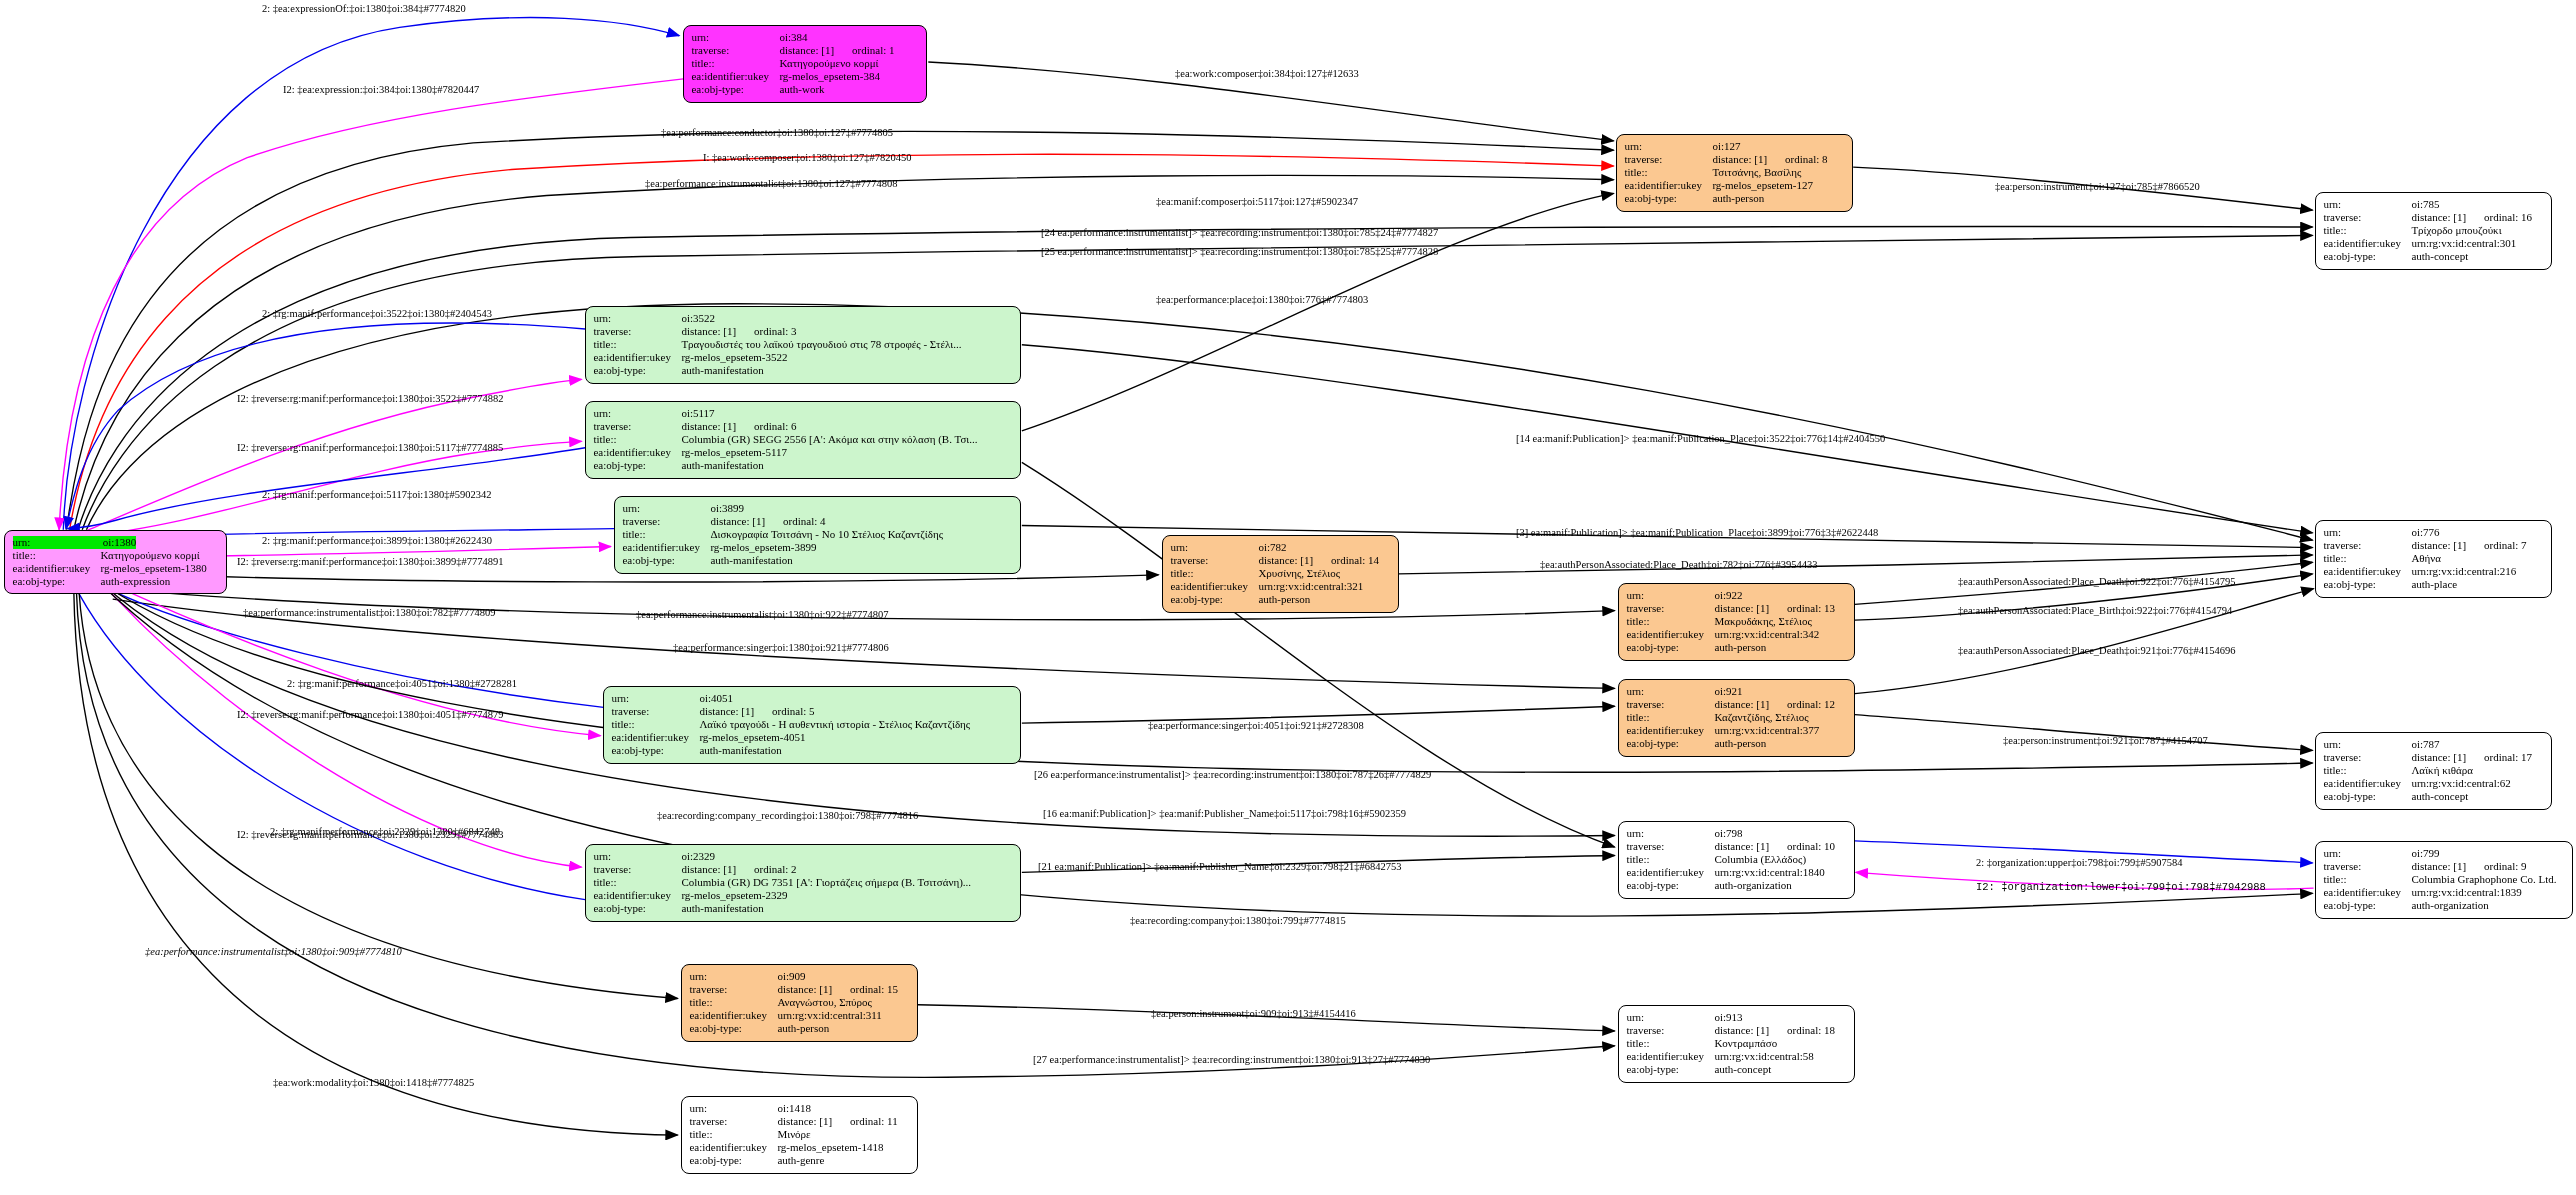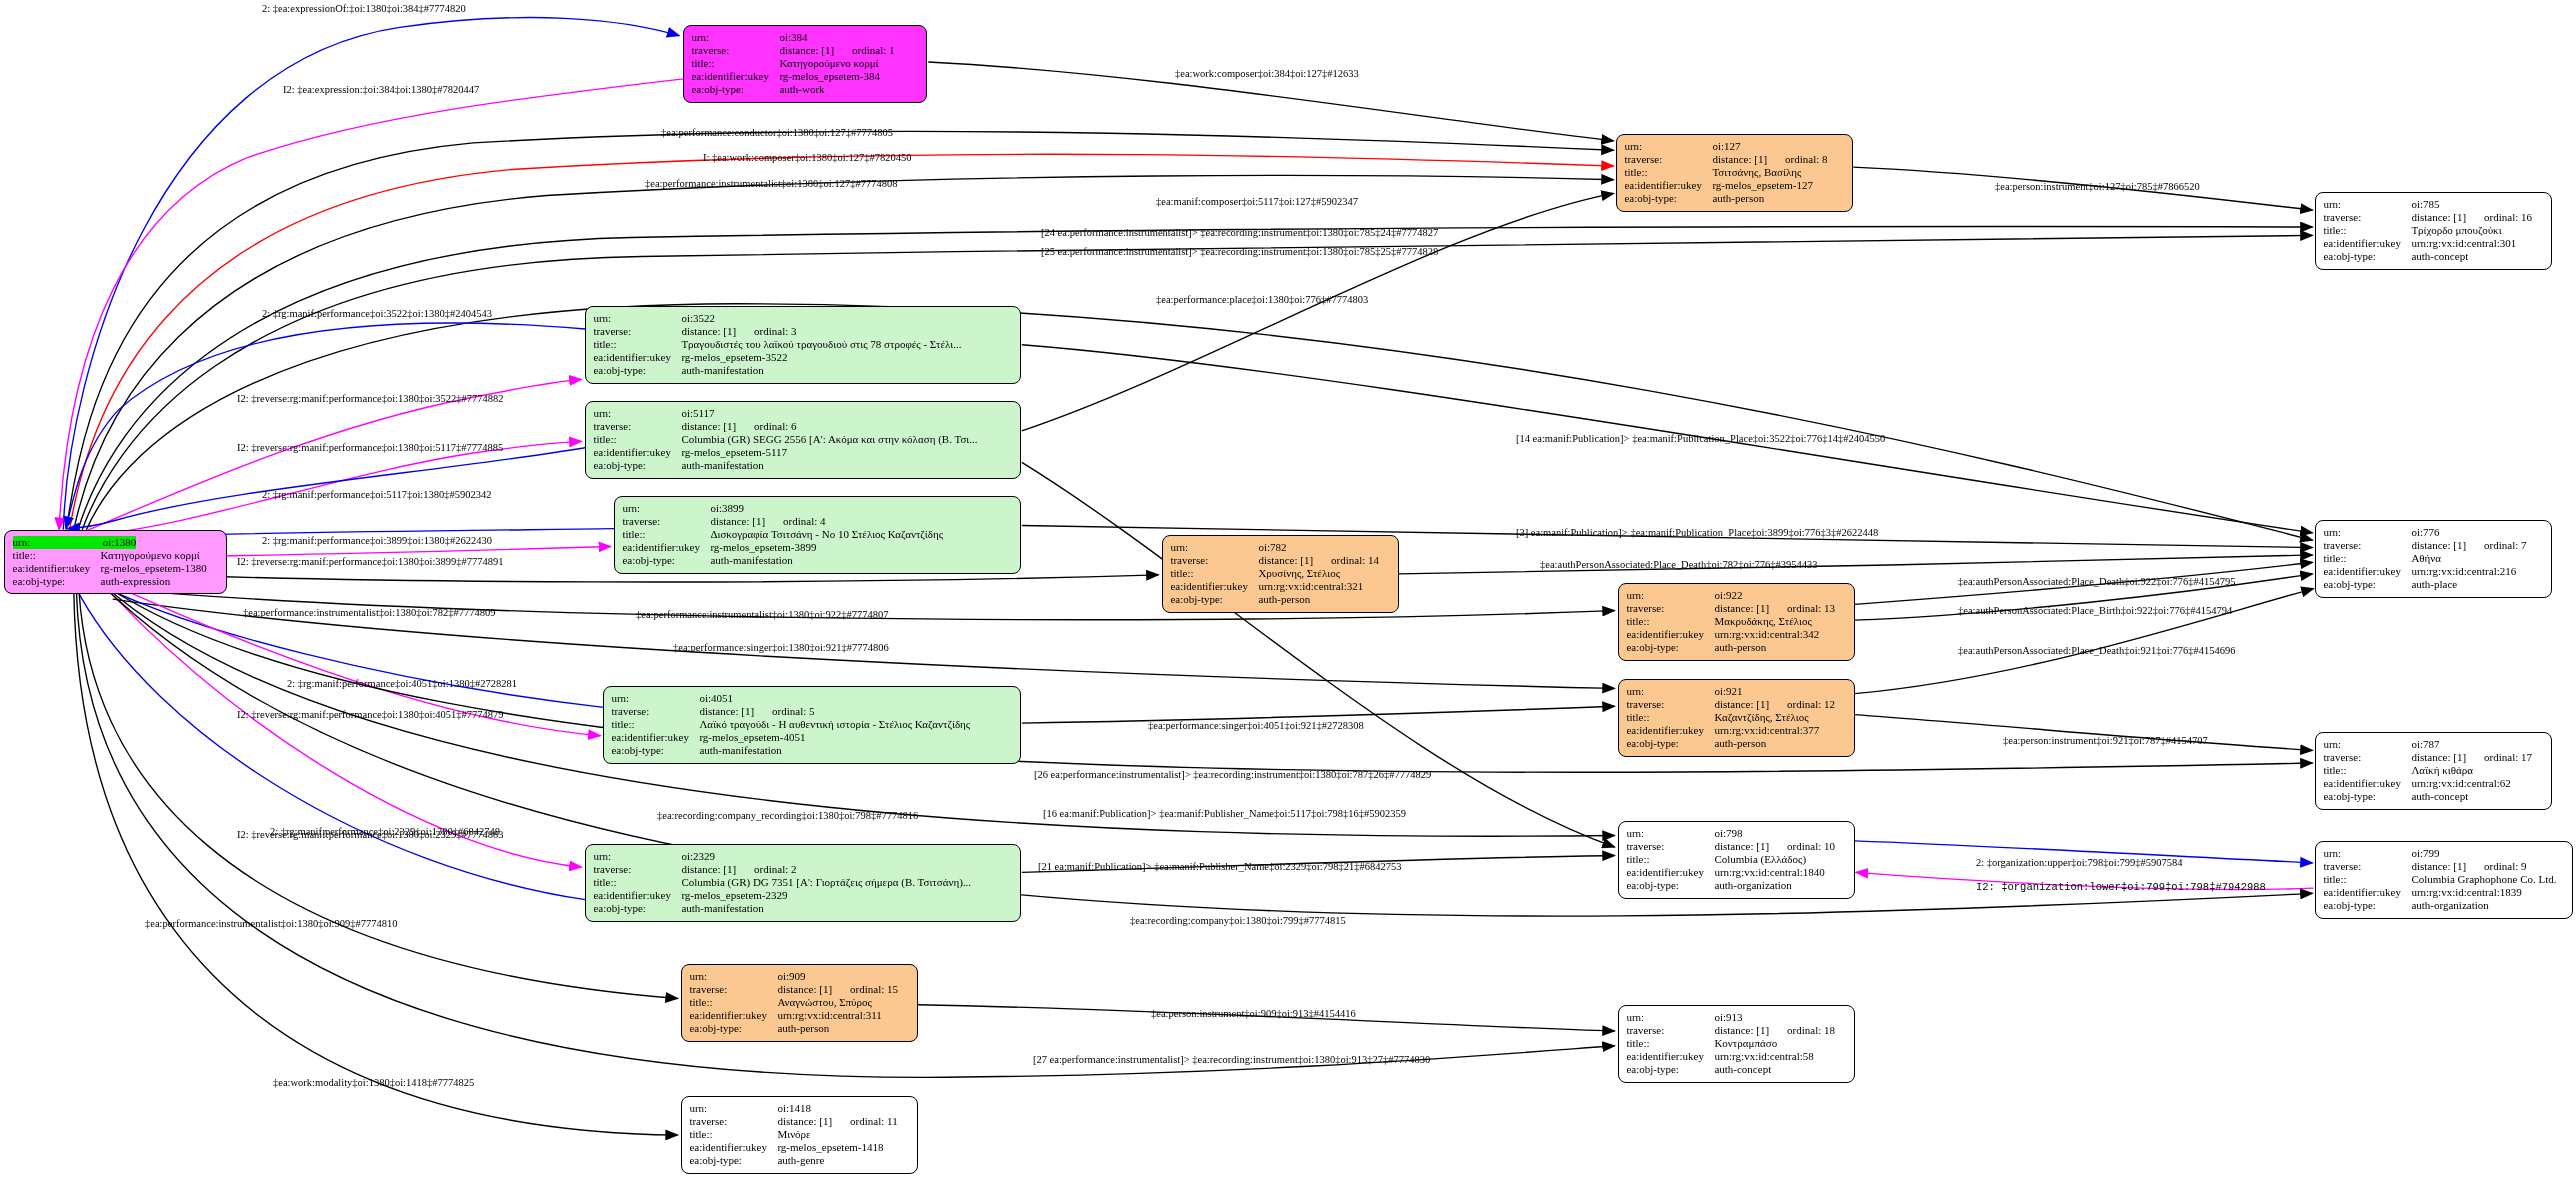--- a/index.html
+++ b/index.html
@@ -582,21 +582,21 @@
       <div class="elabel" style="left: 2003px; top: 735px; color: rgb(0, 0, 0);">‡ea:person:instrument‡oi:921‡oi:787‡#4154707</div>
       <div class="elabel" style="left: 1034px; top: 769px; color: rgb(0, 0, 0);">[26 ea:performance:instrumentalist]&gt; ‡ea:recording:instrument‡oi:1380‡oi:787‡26‡#7774829</div>
       <div class="elabel" style="left: 631px; top: 810px; color: rgb(0, 0, 0); margin-left: 26px;">‡ea:recording:company_recording‡oi:1380‡oi:798‡#7774816</div>
       <div class="elabel" style="left: 1043px; top: 808px; color: rgb(0, 0, 0);">[16 ea:manif:Publication]&gt; ‡ea:manif:Publisher_Name‡oi:5117‡oi:798‡16‡#5902359</div>
       <div class="elabel" style="left: 237px; top: 829px; color: rgb(0, 0, 0);">I2: ‡reverse:rg:manif:performance‡oi:1380‡oi:2329‡#7774883</div>
       <div class="elabel" style="left: 1038px; top: 861px; color: rgb(0, 0, 0);">[21 ea:manif:Publication]&gt; ‡ea:manif:Publisher_Name‡oi:2329‡oi:798‡21‡#6842753</div>
       <div class="elabel" style="left: 1976px; top: 857px; color: rgb(0, 0, 0);">2: ‡organization:upper‡oi:798‡oi:799‡#5907584</div>
       <div class="elabel" style="left: 1976px; top: 881px; color: rgb(0, 0, 0); font-family: Liberation Mono, monospace;">I2: ‡organization:lower‡oi:799‡oi:798‡#7942988</div>
       <div class="elabel" style="left: 262px; top: 826px; color: rgb(0, 0, 0); padding-left: 8px;">2: ‡rg:manif:performance‡oi:2329‡oi:1380‡#6842748</div>
       <div class="elabel" style="left: 1130px; top: 915px; color: rgb(0, 0, 0);">‡ea:recording:company‡oi:1380‡oi:799‡#7774815</div>
-      <div class="elabel" style="left: 145px; top: 918px; color: rgb(0, 0, 0);">‡ea:performance:instrumentalist‡oi:1380‡oi:909‡#7774810</div>
+      <div class="elabel" style="left: 145px; top: 946px; color: rgb(0, 0, 0); font-style: italic;">‡ea:performance:instrumentalist‡oi:1380‡oi:909‡#7774810</div>
       <div class="elabel" style="left: 1151px; top: 1008px; color: rgb(0, 0, 0);">‡ea:person:instrument‡oi:909‡oi:913‡#4154416</div>
       <div class="elabel" style="left: 1033px; top: 1054px; color: rgb(0, 0, 0);">[27 ea:performance:instrumentalist]&gt; ‡ea:recording:instrument‡oi:1380‡oi:913‡27‡#7774830</div>
       <div class="elabel" style="left: 273px; top: 1077px; color: rgb(0, 0, 0);">‡ea:work:modality‡oi:1380‡oi:1418‡#7774825</div>
     </div>
 
   <div class="footer" style="left:1172px;top:1224px;text-decoration:underline;">root: 1380 nodes count: 19</div>
 </div>
 
 
 </body></html>

